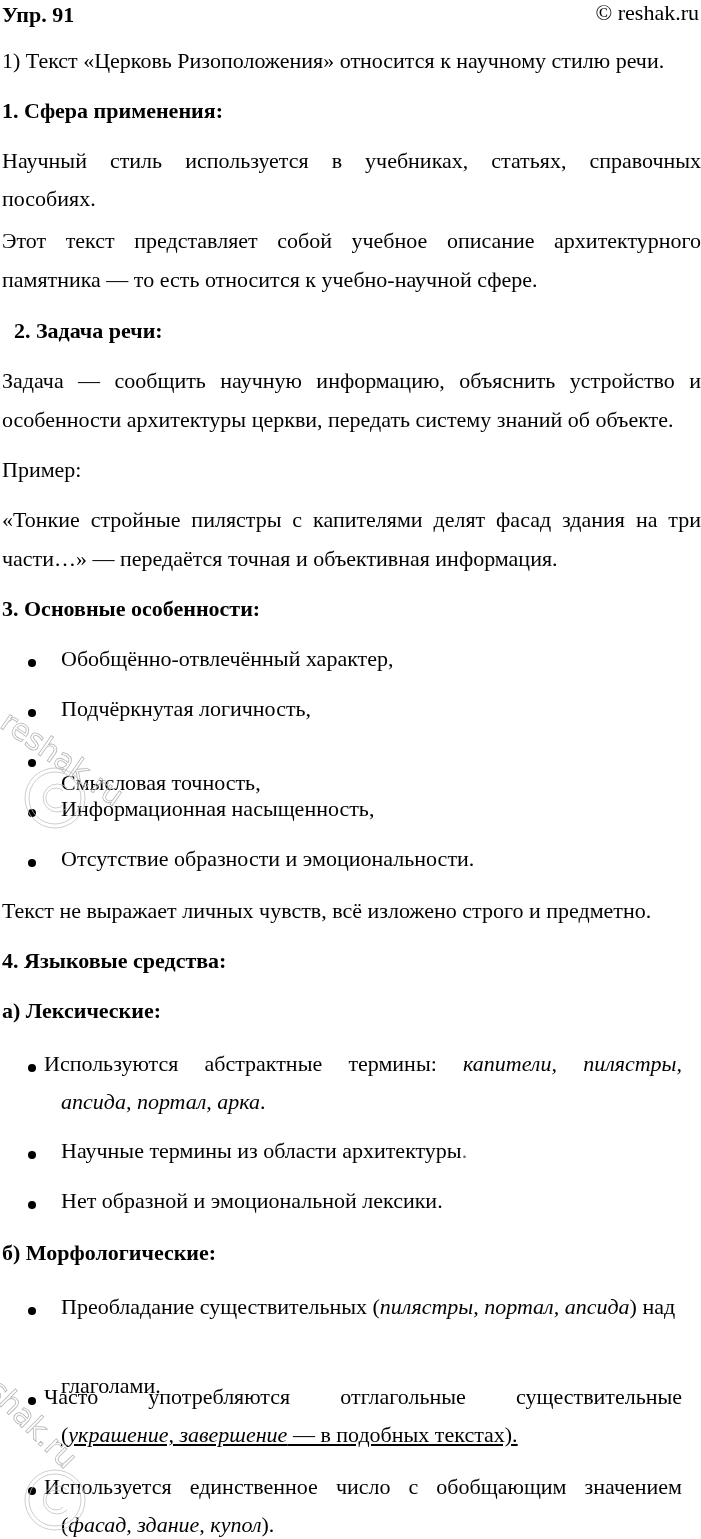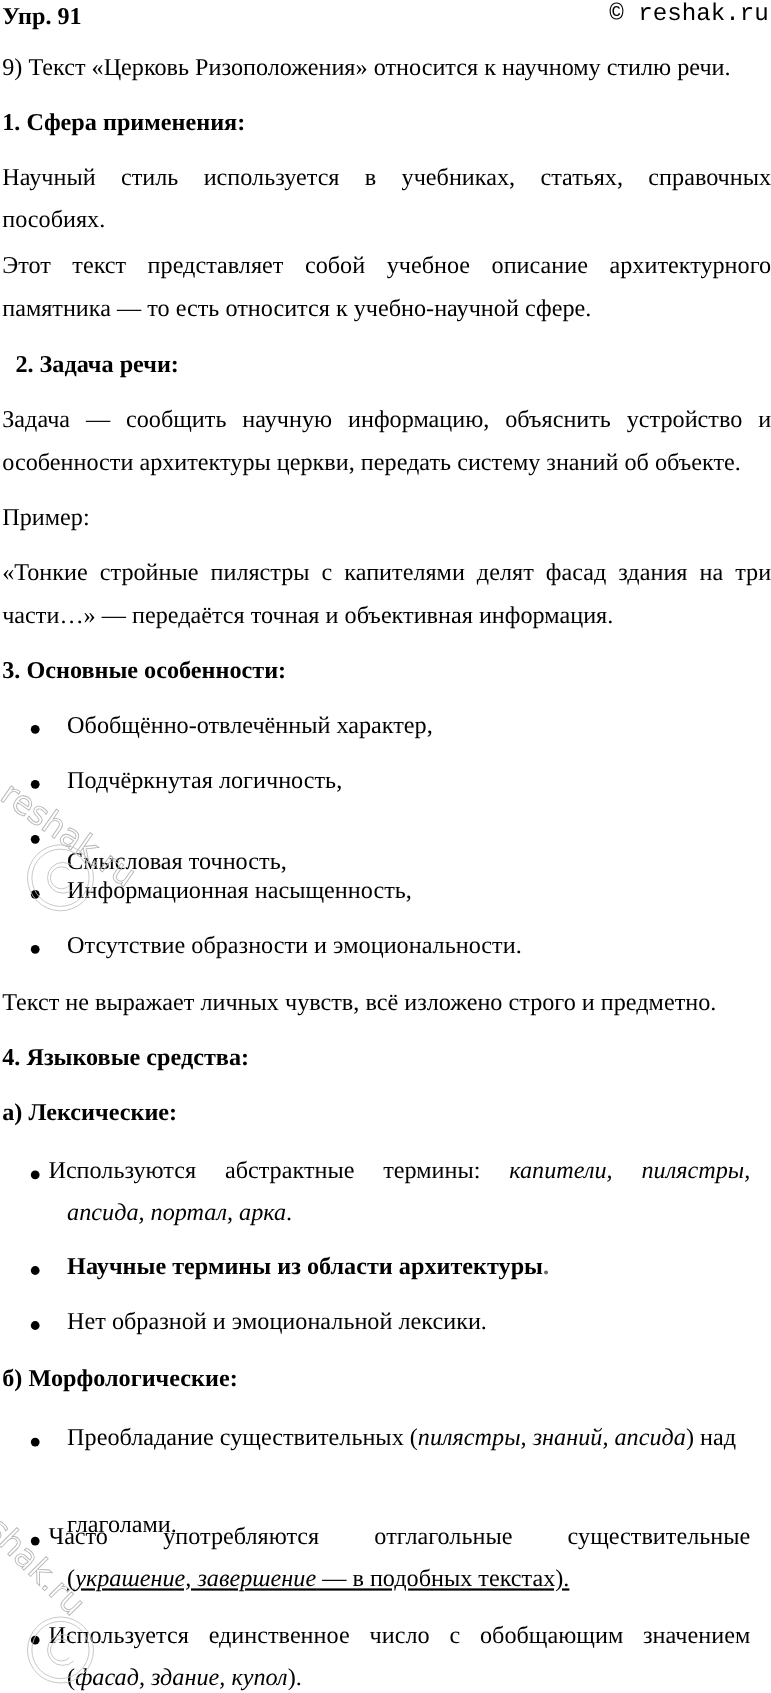--- a/index.html
+++ b/index.html
@@ -10,30 +10,30 @@
   }
   .line { position:absolute; left:0; white-space:nowrap; line-height:26px; }
   .just { width:699px; text-align:justify; text-align-last:justify; white-space:normal; }
   .just-b { left:44px; width:638px; text-align:justify; text-align-last:justify; white-space:normal; }
   .bold { font-weight:bold; }
   .it { font-style:italic; }
   .gray { color:#6a6a6a; }
   .bullet { position:absolute; left:28px; width:10px; height:10px; }
   .bullet::before { content:""; position:absolute; left:0; top:0; width:8px; height:8px; border-radius:50%; background:#000; }
   .bl { left:61px; }
-  .header-right { position:absolute; right:2px; top:0; line-height:26px;font-family:Liberation Mono, monospace; }
+  .header-right { position:absolute; right:2px; top:0; line-height:26px; }
   .wm { position:absolute; pointer-events:none; }
 </style>
 </head>
 <body>
 
 <div class="line bold" style="top:2px;left:2px;">Упр. 91</div>
 <div class="header-right">© reshak.ru</div>
 
-<div class="line" style="top:48px;left:2px;">9) Текст «Церковь Ризоположения» относится к научному стилю речи.</div>
+<div class="line" style="top:48px;left:2px;">1) Текст «Церковь Ризоположения» относится к научному стилю речи.</div>
 
 <div class="line bold" style="top:98px;left:2px;">1. Сфера применения:</div>
 <div class="line just" style="top:148px;left:2px;">Научный стиль используется в учебниках, статьях, справочных</div>
 <div class="line" style="top:186px;left:2px;">пособиях.</div>
 <div class="line just" style="top:228px;left:2px;">Этот текст представляет собой учебное описание архитектурного</div>
 <div class="line" style="top:267px;left:2px;">памятника — то есть относится к учебно-научной сфере.</div>
 
 <div class="line bold" style="top:318px;left:2px;margin-left:12px;">2. Задача речи:</div>
 <div class="line just" style="top:368px;left:2px;">Задача — сообщить научную информацию, объяснить устройство и</div>
 <div class="line" style="top:407px;left:2px;">особенности архитектуры церкви, передать систему знаний об объекте.</div>
@@ -60,29 +60,29 @@
 <div class="line bold" style="top:998px;left:2px;">а) Лексические:</div>
 
 <span class="bullet" style="top:1064px;"></span>
 <div class="line just-b" style="top:1051px;">
   <span>Используются абстрактные термины:</span>
   <span class="it">капители, пилястры,</span>
 </div>
 <div class="line bl" style="top:1089px;"><span class="it">апсида, портал, арка</span><span>.</span></div>
 
 <span class="bullet" style="top:1151px;"></span>
-<div class="line bl" style="top:1138px;font-weight:bold;"><span>Научные термины из области архитектуры</span><span class="gray">.</span></div>
+<div class="line bl" style="top:1138px;"><span>Научные термины из области архитектуры</span><span class="gray">.</span></div>
 
 <span class="bullet" style="top:1201px;"></span>
 <div class="line bl" style="top:1188px;">Нет образной и эмоциональной лексики.</div>
 
 <div class="line bold" style="top:1240px;left:2px;">б) Морфологические:</div>
 
 <span class="bullet" style="top:1307px;"></span>
-<div class="line bl" style="top:1294px;"><span>Преобладание существительных (</span><span class="it">пилястры, знаний, апсида</span><span>) над</span></div>
+<div class="line bl" style="top:1294px;"><span>Преобладание существительных (</span><span class="it">пилястры, портал, апсида</span><span>) над</span></div>
 <div class="line bl" style="top:1333px;margin-top:40px;">глаголами.</div>
 
 <span class="bullet" style="top:1397px;"></span>
 <div class="line just-b" style="top:1384px;">Часто употребляются отглагольные существительные</div>
 <div class="line bl" style="top:1422px;text-decoration:underline;"><span>(</span><span class="it">украшение, завершение</span><span> — в подобных текстах).</span></div>
 
 <span class="bullet" style="top:1487px;"></span>
 <div class="line just-b" style="top:1474px;">Используется единственное число с обобщающим значением</div>
 <div class="line bl" style="top:1512px;"><span>(</span><span class="it">фасад, здание, купол</span><span>).</span></div>
 

